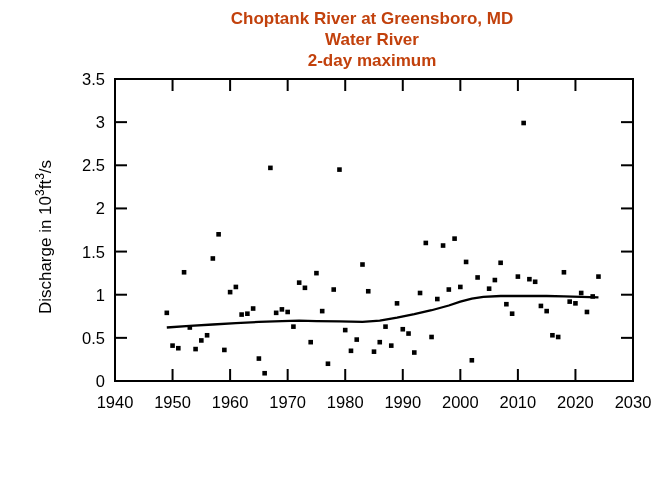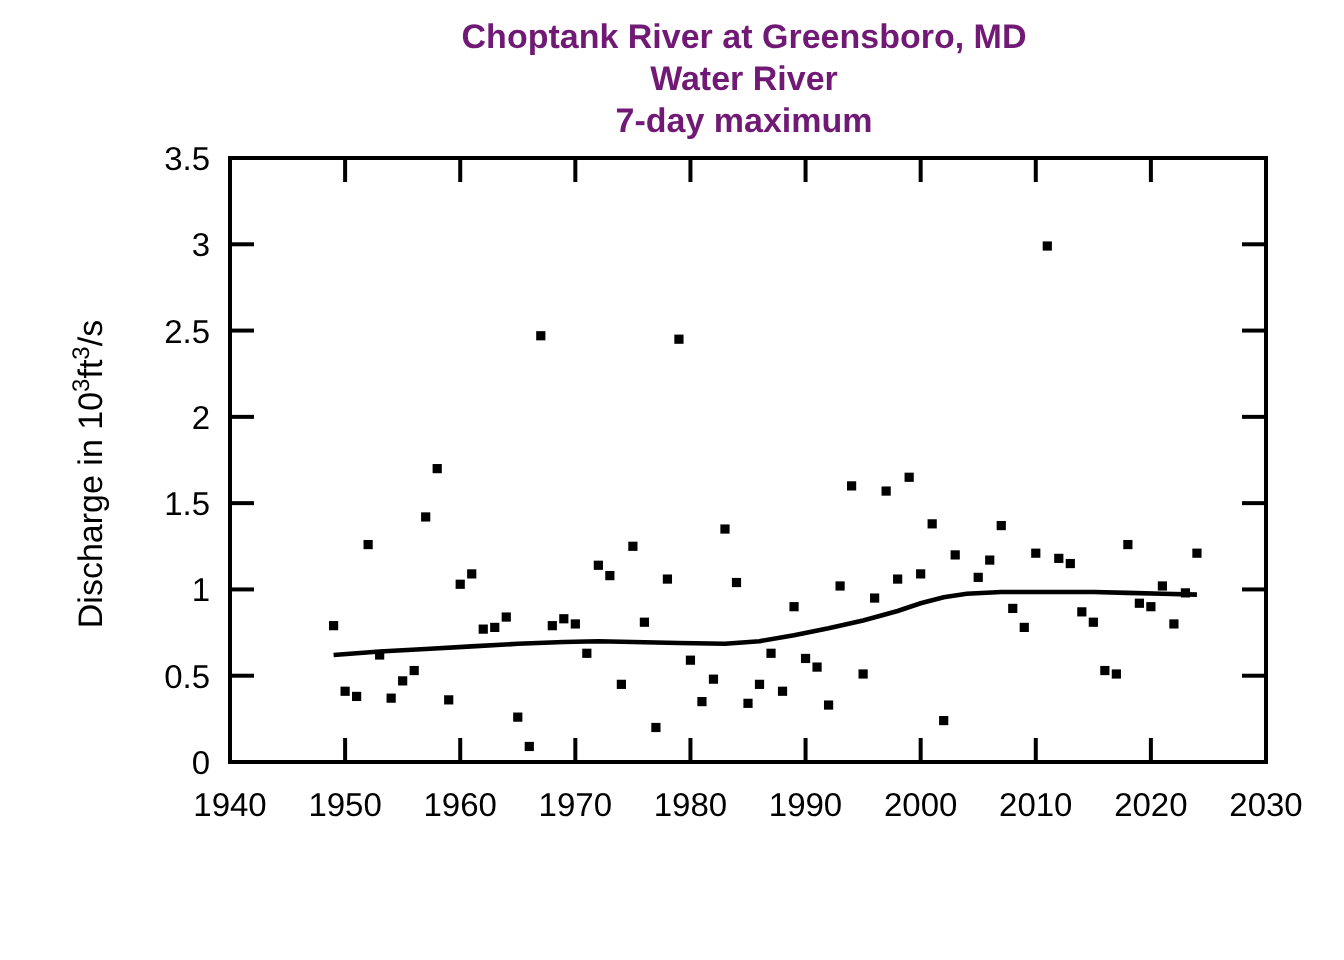--- a/index.html
+++ b/index.html
@@ -14,21 +14,21 @@
   }
   .chart-title {
     position: absolute;
     left: 113px;
     top: 8px;
     width: 518px;
     text-align: center;
     font-size: 17px;
     font-weight: bold;
     line-height: 21px;
-    color: #701a75;
+    color: #c2410c;
   }
   .ylabel-anchor {
     position: absolute;
     left: 46px;
     top: 237px;
     width: 0;
     height: 0;
   }
   .ylabel {
     position: absolute;
@@ -52,21 +52,21 @@
   }
 </style>
 </head>
 <body>
 
 <div class="stage">
 
   <div class="chart-title">
     <div>Choptank River at Greensboro, MD</div>
     <div>Water River</div>
-    <div>7-day maximum</div>
+    <div>2-day maximum</div>
   </div>
 
   <div class="ylabel-anchor">
     <span class="ylabel"><span>Discharge in 10</span><sup>3</sup><span>ft</span><sup>3</sup><span>/s</span></span>
   </div>
 
   <svg id="plot-svg" class="plot" width="672" height="480">
       <rect x="115" y="79" width="518" height="302" fill="none" stroke="#000000" stroke-width="2"></rect>
       <line x1="115" y1="381" x2="115" y2="369" stroke="#000000" stroke-width="2"></line>
       <line x1="115" y1="79" x2="115" y2="91" stroke="#000000" stroke-width="2"></line>

